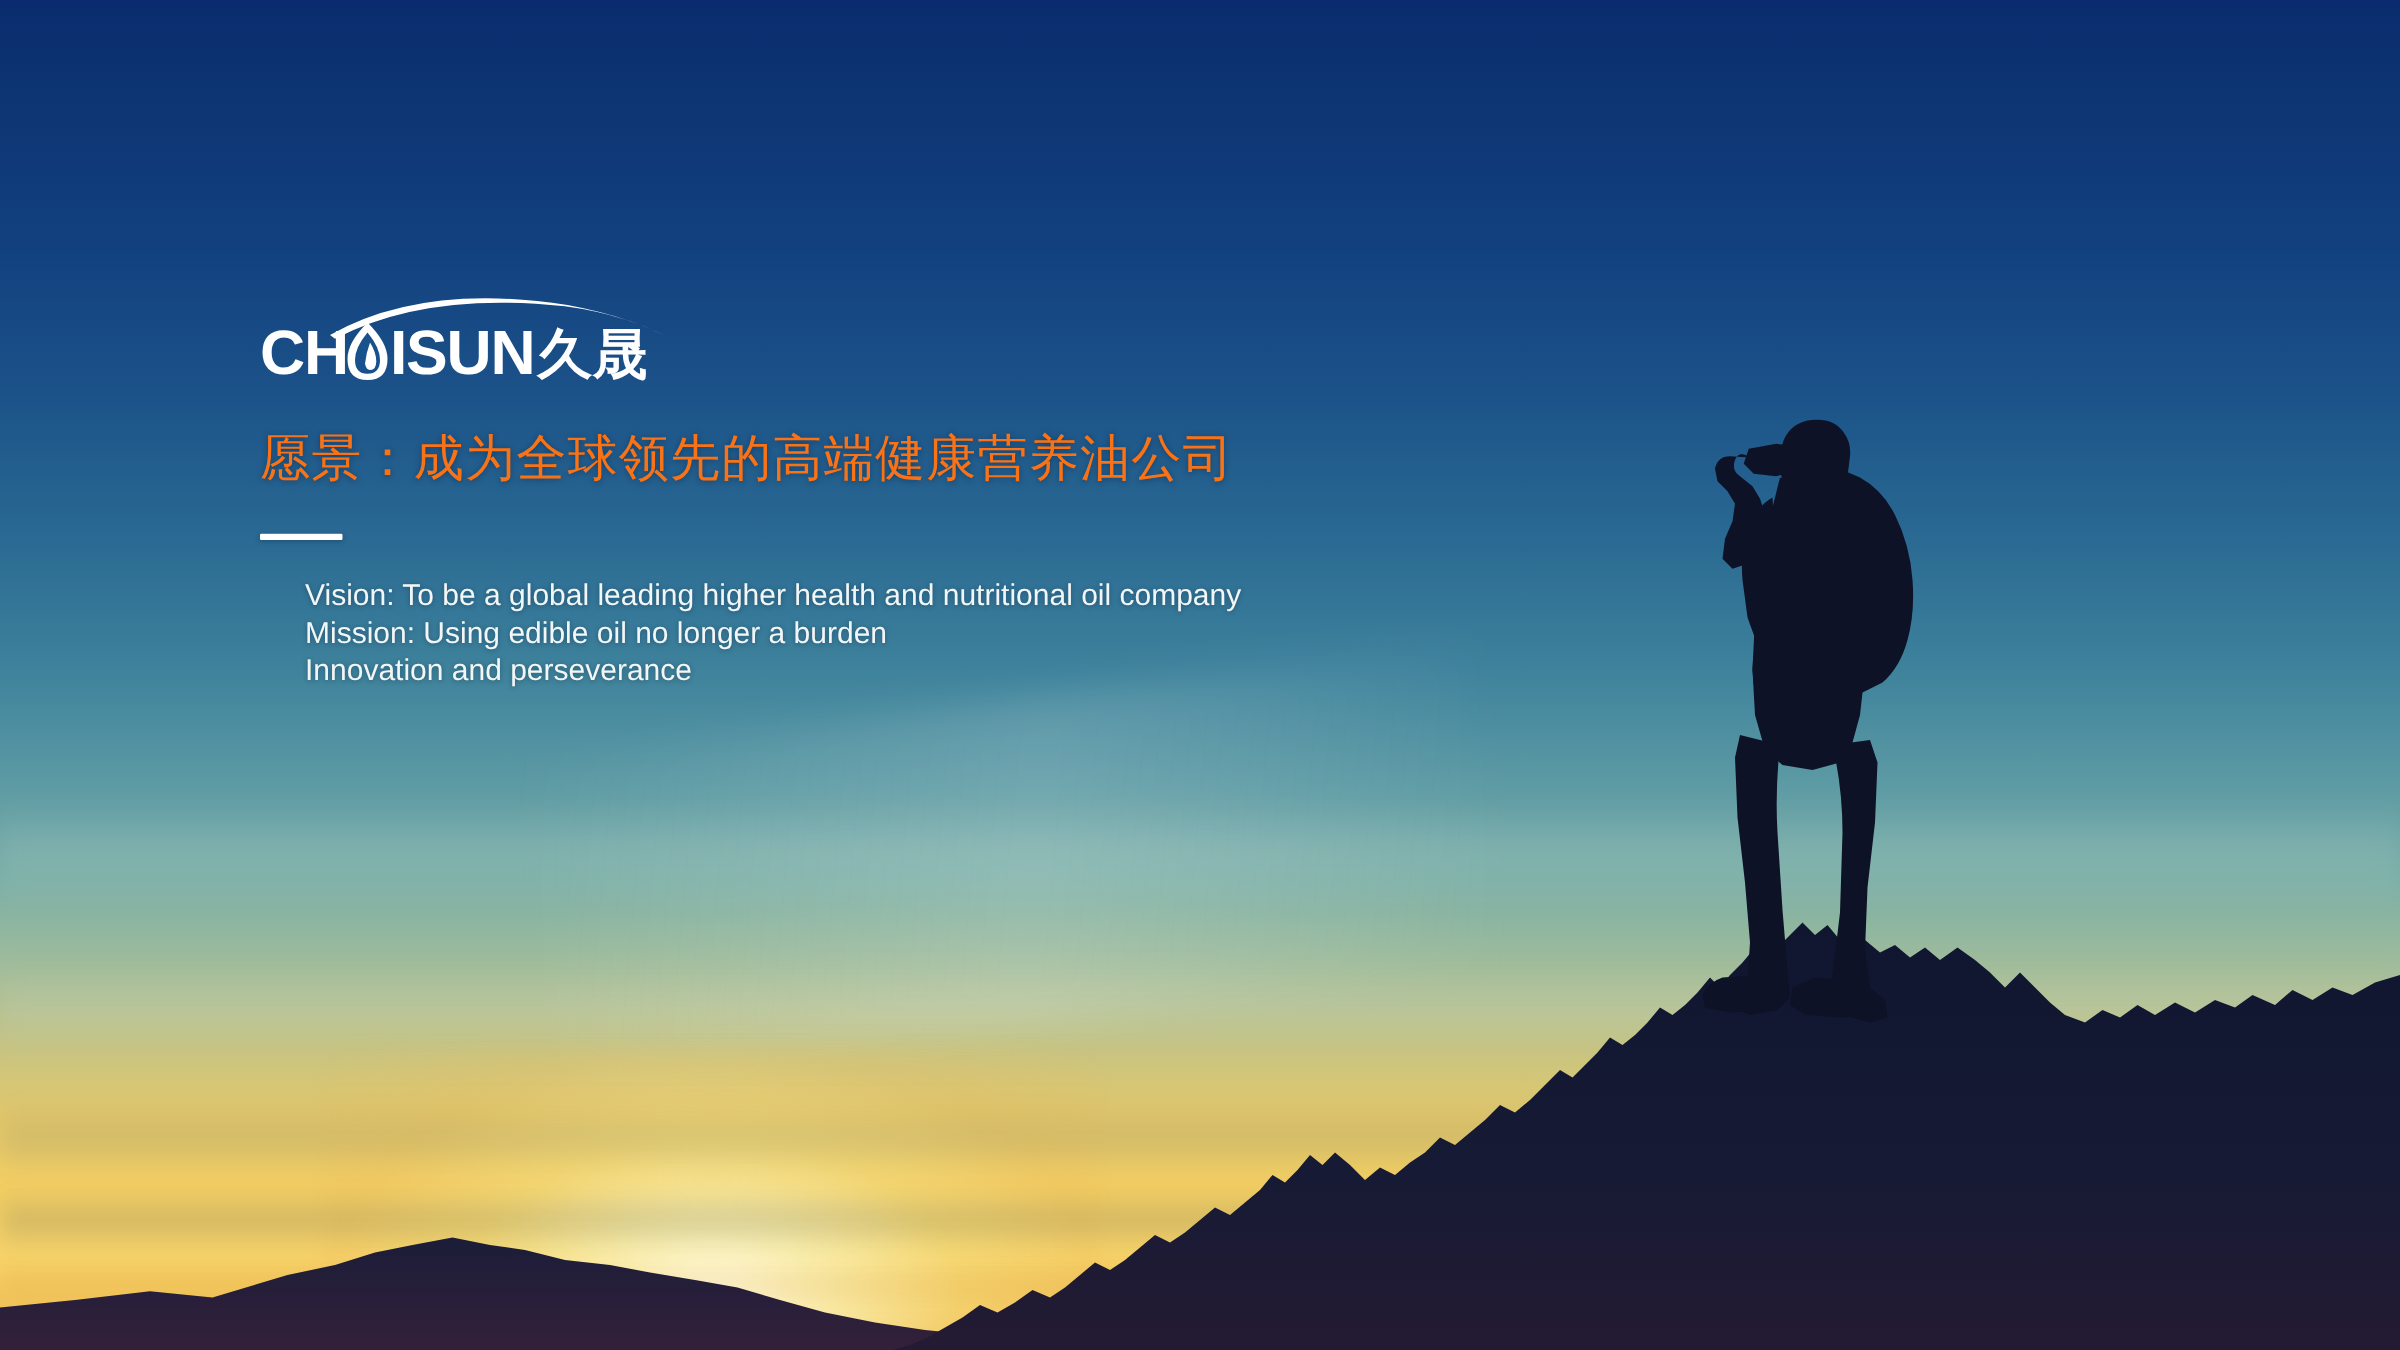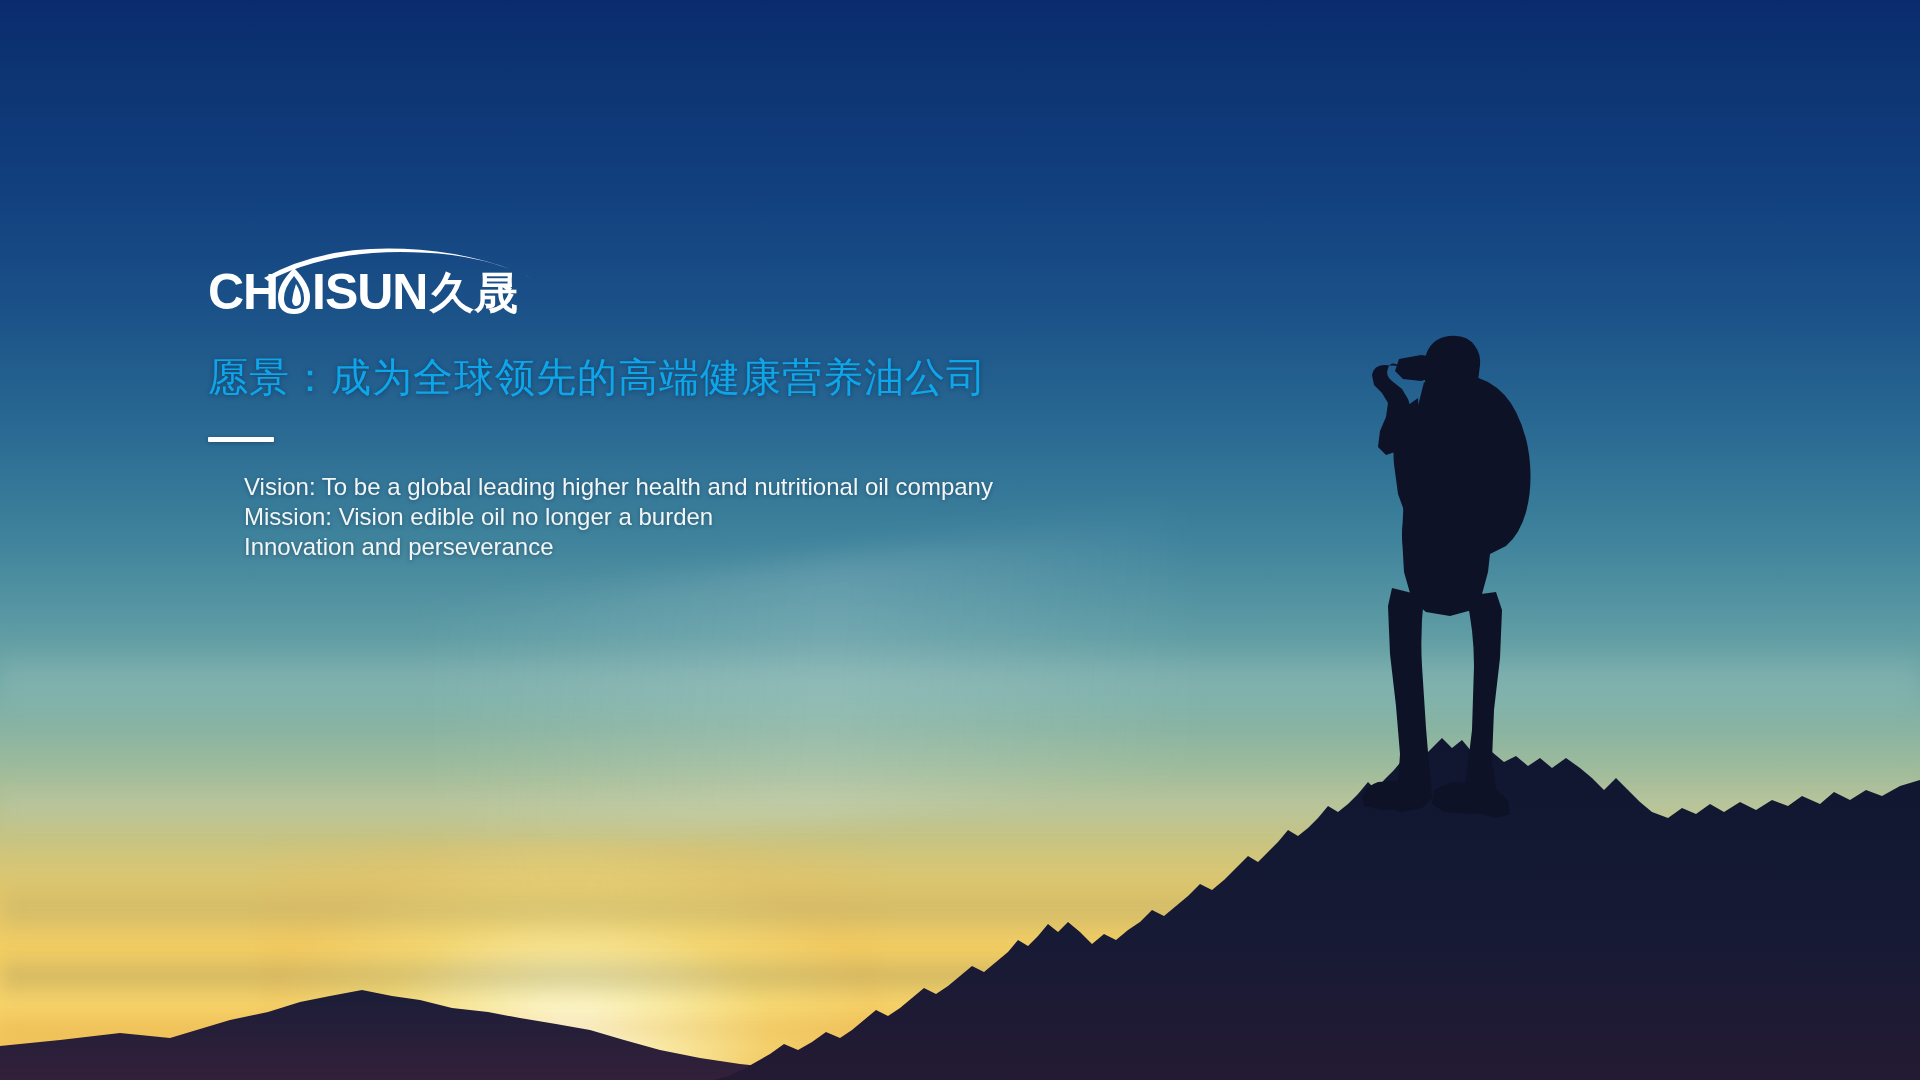--- a/index.html
+++ b/index.html
@@ -55,25 +55,25 @@
     background:linear-gradient(to bottom,rgba(200,150,70,0) 0%,rgba(215,150,60,0.20) 50%,rgba(200,150,70,0) 100%);
     filter:blur(8px);}
   .raybeam{
     position:absolute;left:430px;top:560px;width:760px;height:260px;
     background:linear-gradient(102deg,rgba(255,255,255,0) 0%,rgba(255,255,255,0.09) 38%,rgba(255,255,255,0.12) 52%,rgba(255,255,255,0) 100%);
     transform:rotate(-7deg);filter:blur(14px);
   }
   
   .terrain{position:absolute;inset:0;}
   
-  .content{position:absolute;left:208px;top:248px;width:900px;}
+  .content{position:absolute;left:208px;top:238px;width:900px;}
   .logo-wrap{width:340px;height:72px;margin-bottom:26px;}
   .cn-block{margin-top:4px;}
   .cn-line{
-    color:#0ea5e9;font-size:40px;line-height:63px;letter-spacing:1px;
+    color:#f97316;font-size:40px;line-height:63px;letter-spacing:1px;
     font-weight:400;white-space:nowrap;
     text-shadow:0 1px 5px rgba(0,25,55,0.45);
   }
   .rule{
     width:66px;height:5px;background:#ffffff;margin:28px 0 30px 0;border-radius:1px;
     box-shadow:0 1px 4px rgba(0,25,55,0.35);
   }
   .en-line{
     color:#f2f6f6;font-size:24px;line-height:30px;font-weight:400;
     white-space:nowrap;text-shadow:0 1px 4px rgba(0,30,55,0.38);margin-left:36px;
@@ -193,18 +193,18 @@
     </div>
 
     <div class="cn-block">
       <div class="cn-line">愿景：成为全球领先的高端健康营养油公司</div>
     </div>
 
     <div class="rule"></div>
 
     <div class="en-block">
       <div class="en-line">Vision: To be a global leading higher health and nutritional oil company</div>
-      <div class="en-line">Mission: Vision edible oil no longer a burden</div>
+      <div class="en-line">Mission: Using edible oil no longer a burden</div>
       <div class="en-line">Innovation and perseverance</div>
     </div>
 
   </div>
 </div>
 
 </body></html>

